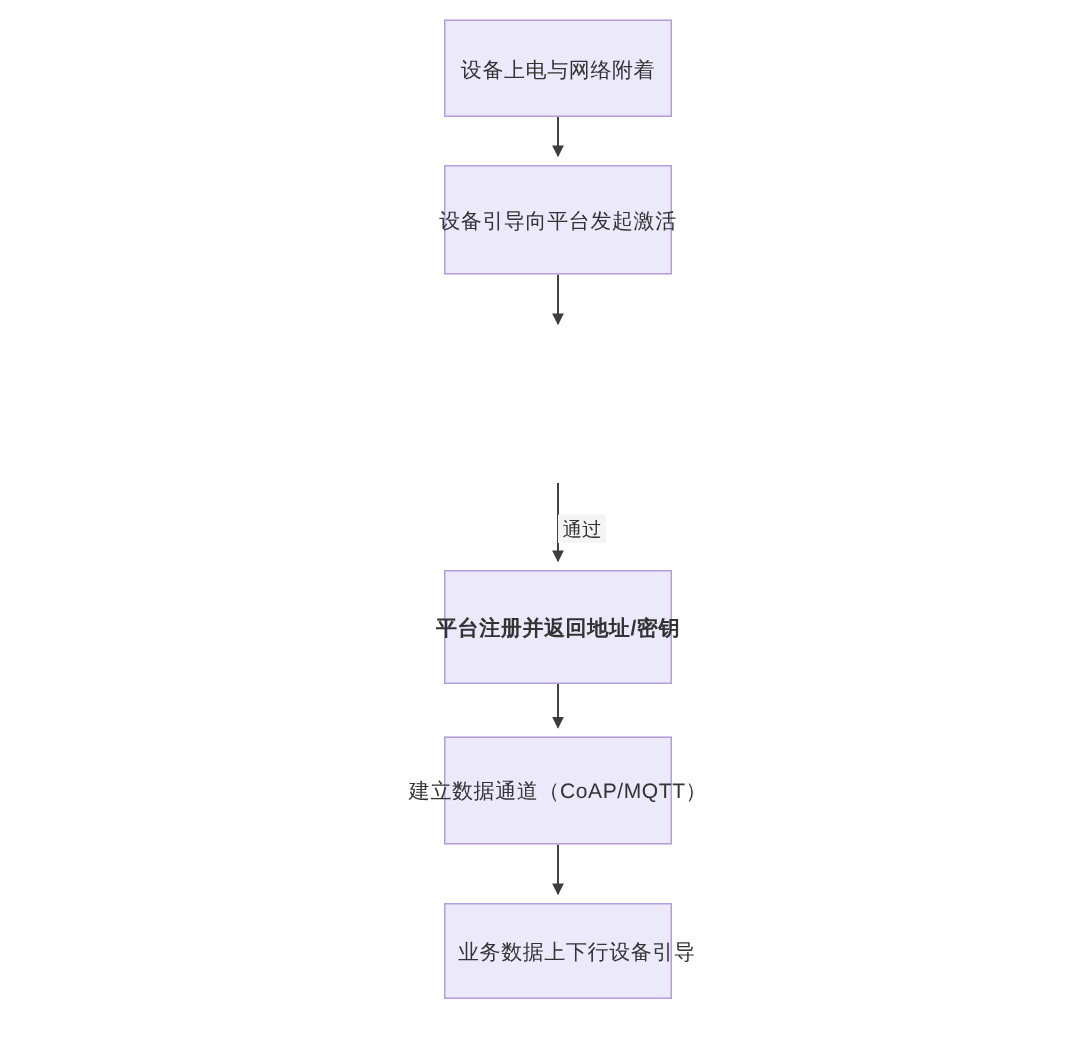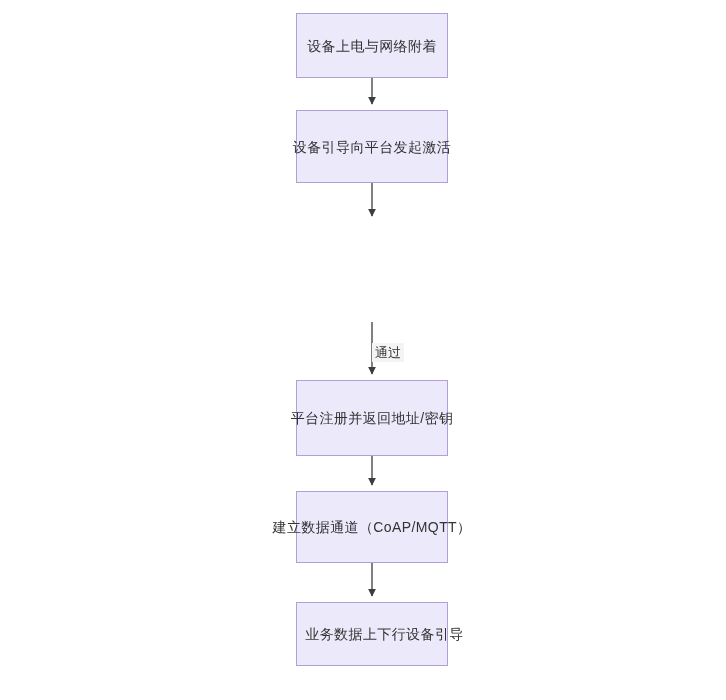--- a/index.html
+++ b/index.html
@@ -114,21 +114,21 @@
   </div>
 
   <div class="node" style="left:296px; top:110px; width:152px; height:73px;">
     <span class="line1">设备引导</span>
     <span class="line2">向平台发起激活</span>
   </div>
 
 
   <div class="edge-label" style="left:372px; top:343px;">通过</div>
 
-  <div class="node" style="left:296px; top:380px; width:152px; height:76px;">
+  <div class="node" style="left:296px; top:380px; width:152px; height:76px;font-weight:bold;">
     <span class="line1">平台注册</span>
     <span class="line2">并返回地址/密钥</span>
   </div>
 
   <div class="node" style="left:296px; top:491px; width:152px; height:72px;">
     <span class="line1">建立数据通道</span>
     <span class="line2">（CoAP/MQTT）</span>
   </div>
 
   <div class="node" style="left:296px; top:602px; width:152px; height:64px;padding-left:25px;">

